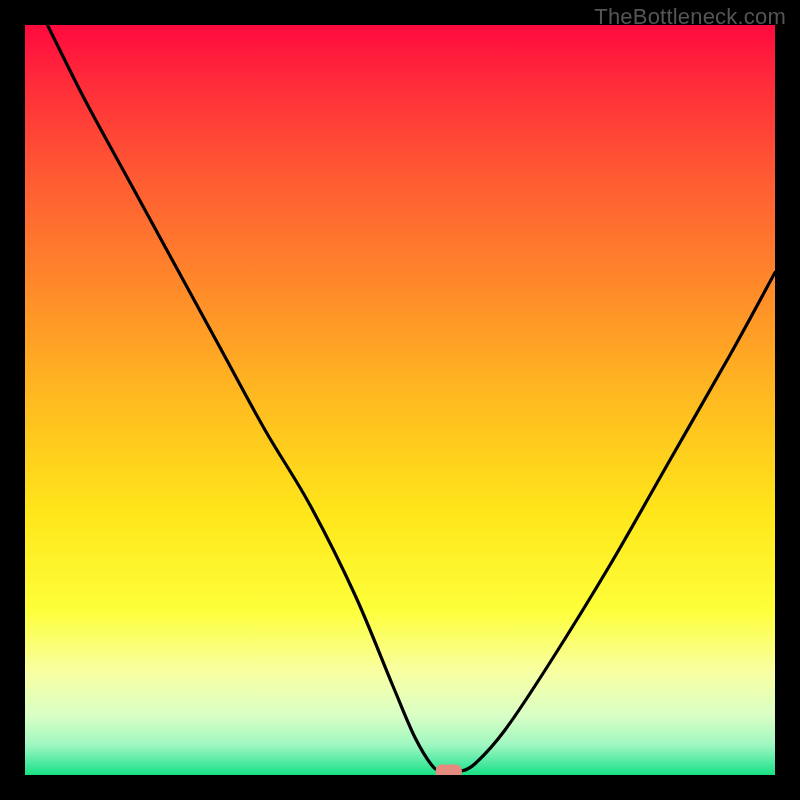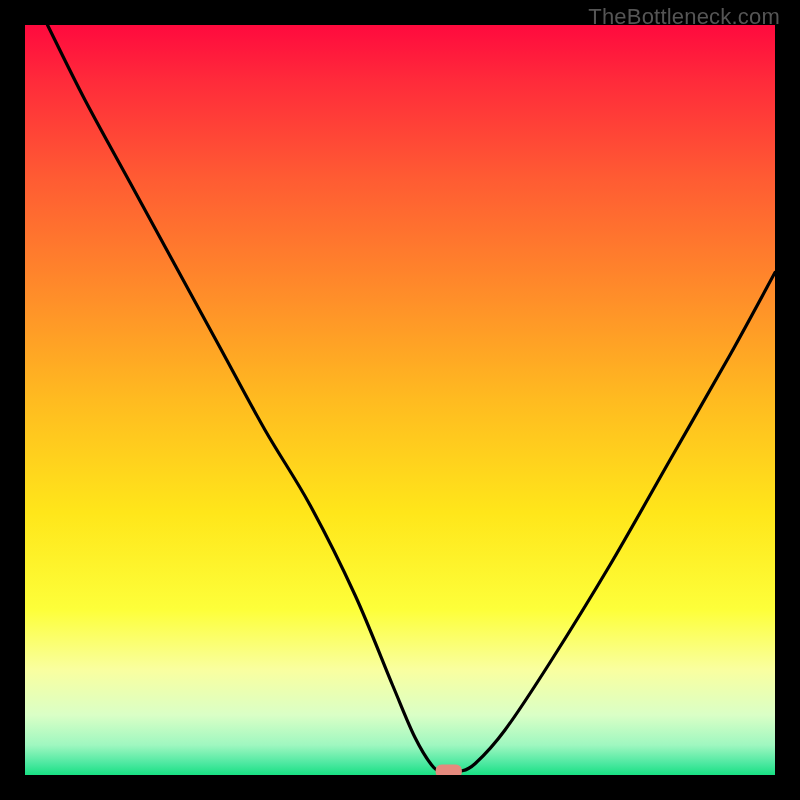--- a/index.html
+++ b/index.html
@@ -7,21 +7,21 @@
     padding: 0;
     width: 800px;
     height: 800px;
     background: #000;
     position: relative;
     font-family: Arial, Helvetica, sans-serif;
   }
   .watermark {
     position: absolute;
     top: 4px;
-    right: 20px;
+    right: 14px;
     color: #555;
     font-size: 22px;
     font-weight: 500;
     letter-spacing: 0.2px;
     z-index: 10;
   }
   .plot-frame {
     position: absolute;
     left: 25px;
     top: 25px;

